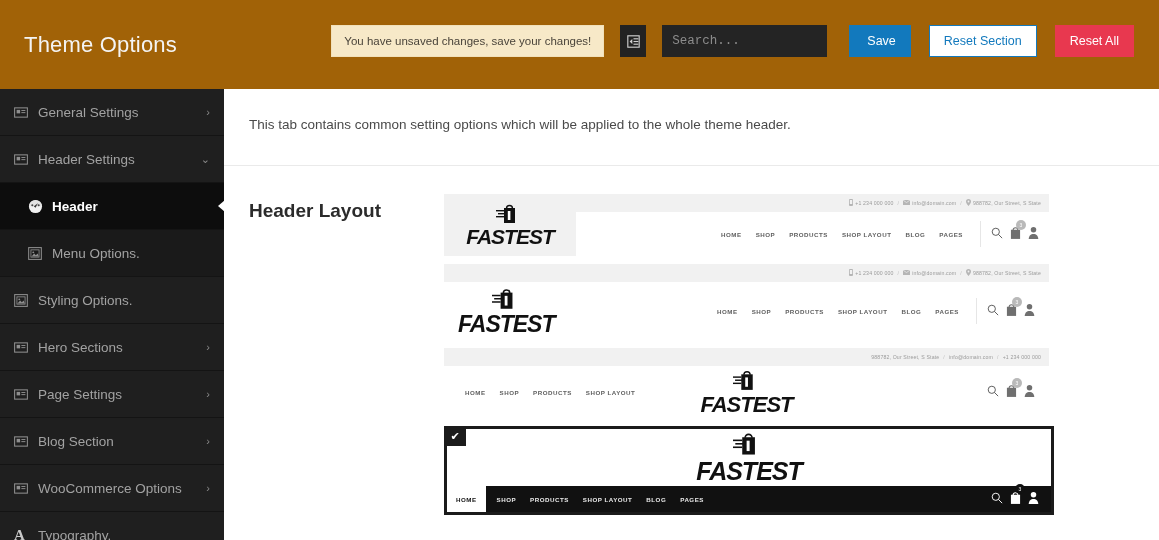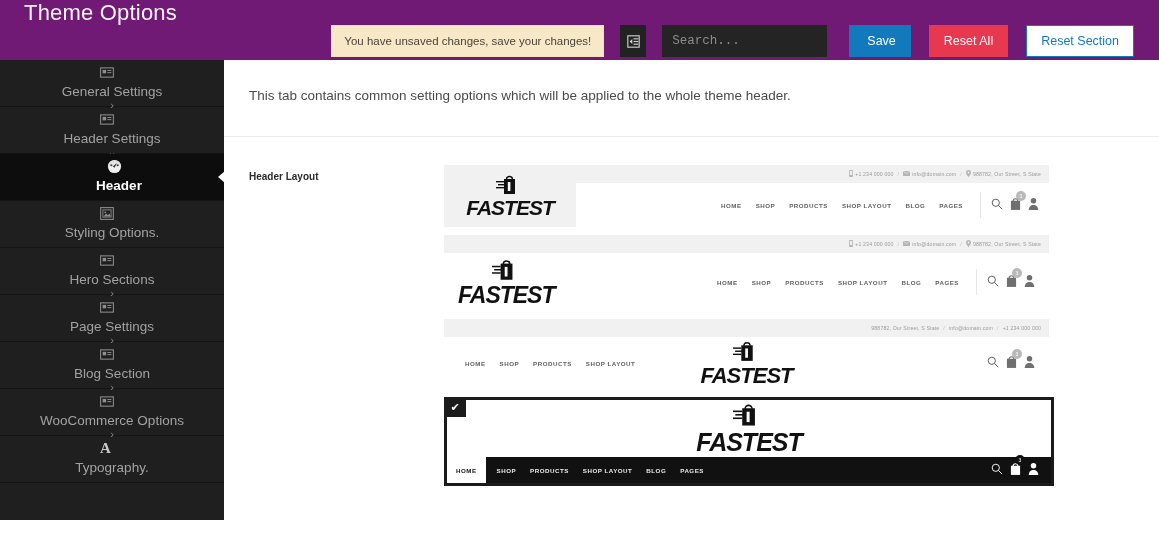--- a/index.html
+++ b/index.html
@@ -6,22 +6,22 @@
   html, body {
     width: 1159px; height: 540px;
     font-family: "Liberation Sans", sans-serif;
     background: #ffffff;
     overflow: hidden;
   }
   .app { width: 1159px; height: 540px; position: relative; background:#fff; }
 
   
   .topbar {
-    height: 60px; background: #701a75;
-    display: flex; align-items: flex-start;
+    height: 89px; background: #a16207;
+    display: flex; align-items: center;
     position: relative;
   }
   .app-title {
     color: #f4f4f4; font-size: 22px; font-weight: 400;
     margin-left: 24px; letter-spacing: .2px;
   }
   .toolbar {
     position: absolute; right: 25px; top: 25px;
     display: flex; align-items: center; gap: 10px;
   }
@@ -57,21 +57,21 @@
   
   .body-wrap { display: flex; height: 460px; }
 
   
   .sidebar { width: 224px; background: #1f1f1f; flex: 0 0 224px; }
   .nav-item {
     display: flex; align-items: center;
     height: 47px; padding: 0 14px;
     border-bottom: 1px solid #141414;
     color: #a2a2a2; font-size: 13.5px;
-    cursor: pointer; position: relative; flex-direction: column;
+    cursor: pointer; position: relative;
   }
   .nav-item .ico { width: 24px; flex: 0 0 24px; display:flex; align-items:center; }
   .nav-item .lbl { flex: 1; }
   .nav-item .chev { color: #8a8a8a; font-size: 11px; }
   .nav-item.sub { background: #1a1a1a; padding-left: 28px; }
   .nav-item.active {
     background: #0d0d0d; color: #ffffff; font-weight: bold;
   }
   .nav-item.active .lbl { font-weight: bold; }
   .active-arrow {
@@ -86,21 +86,21 @@
   
   .main { flex: 1; background: #fff; position: relative; overflow: hidden; }
   .main-desc {
     padding: 28px 0 0 25px; color: #4a4a4a;
     font-size: 13.5px;
   }
   .divider { margin-top: 33px; border-top: 1px solid #eaeaea; }
   .field-row { display: flex; padding: 28px 0 0 25px; }
   .field-label {
     width: 195px; flex: 0 0 195px;
-    font-size: 10px; color: #2b2b2b; font-weight: bold;
+    font-size: 19px; color: #2b2b2b; font-weight: bold;
     padding-top: 6px;
   }
   .previews { flex: 1; }
 
   
   .pv { margin-bottom: 8px; position: relative; }
   .pv-topbar {
     height: 18px; background: #f1f1f1;
     display: flex; align-items: center; justify-content: flex-end;
     padding-right: 8px; font-size: 5.2px; color: #9b9b9b;
@@ -193,22 +193,22 @@
           <rect x="8" y="4" width="6" height="1.4" fill="#cfcfcf"></rect>
           <rect x="8" y="7.3" width="6" height="1.4" fill="#cfcfcf"></rect>
           <rect x="8" y="10.6" width="6" height="1.4" fill="#cfcfcf"></rect>
           <path d="M6.5 5 L3.2 8 L6.5 11 Z" fill="#cfcfcf"></path>
         </svg>
       </div>
 
       <input class="search-input" type="text" placeholder="Search..." style="">
 
       <div class="btn btn-save">Save</div>
+      <div class="btn btn-reset-section">Reset Section</div>
       <div class="btn btn-reset-all">Reset All</div>
-      <div class="btn btn-reset-section">Reset Section</div>
     </div>
   </div>
 
   <div class="body-wrap">
 
     <div class="sidebar">
 
       <div class="nav-item">
         <span class="ico">
           <svg width="14" height="11" viewBox="0 0 16 12">
@@ -242,20 +242,31 @@
               <path d="M8 1.2A6.8 6.8 0 0 0 1.2 8h13.6A6.8 6.8 0 0 0 8 1.2z" fill="#e2e2e2"></path>
               <circle cx="4.6" cy="6.6" r="1.1" fill="#444"></circle>
               <circle cx="11.4" cy="6.6" r="1.1" fill="#444"></circle>
               <path d="M8 9.2 L10.6 4.6 L6.2 7.6 Z" fill="#333"></path>
             </svg>
         </span>
         <span class="lbl">Header</span>
         <span class="active-arrow"></span>
       </div>
 
+      <div class="nav-item sub">
+        <span class="ico">
+          <svg width="14" height="13" viewBox="0 0 16 15">
+              <rect x=".7" y=".7" width="14.6" height="13.6" fill="none" stroke="#8e8e8e" stroke-width="1.2"></rect>
+              <rect x="3.3" y="3.3" width="9.4" height="8.4" fill="none" stroke="#8e8e8e" stroke-width="1"></rect>
+              <circle cx="6" cy="6.2" r="1.1" fill="#8e8e8e"></circle>
+              <path d="M4 11 L7 7.6 L9 9.6 L11 7.6 L12.4 11 Z" fill="#8e8e8e"></path>
+            </svg>
+        </span>
+        <span class="lbl">Menu Options.</span>
+      </div>
 
       <div class="nav-item">
         <span class="ico">
           <svg width="14" height="13" viewBox="0 0 16 15">
               <rect x=".7" y=".7" width="14.6" height="13.6" fill="none" stroke="#8e8e8e" stroke-width="1.2"></rect>
               <rect x="3.3" y="3.3" width="9.4" height="8.4" fill="none" stroke="#8e8e8e" stroke-width="1"></rect>
               <circle cx="6" cy="6.2" r="1.1" fill="#8e8e8e"></circle>
               <path d="M4 11 L7 7.6 L9 9.6 L11 7.6 L12.4 11 Z" fill="#8e8e8e"></path>
             </svg>
         </span>

